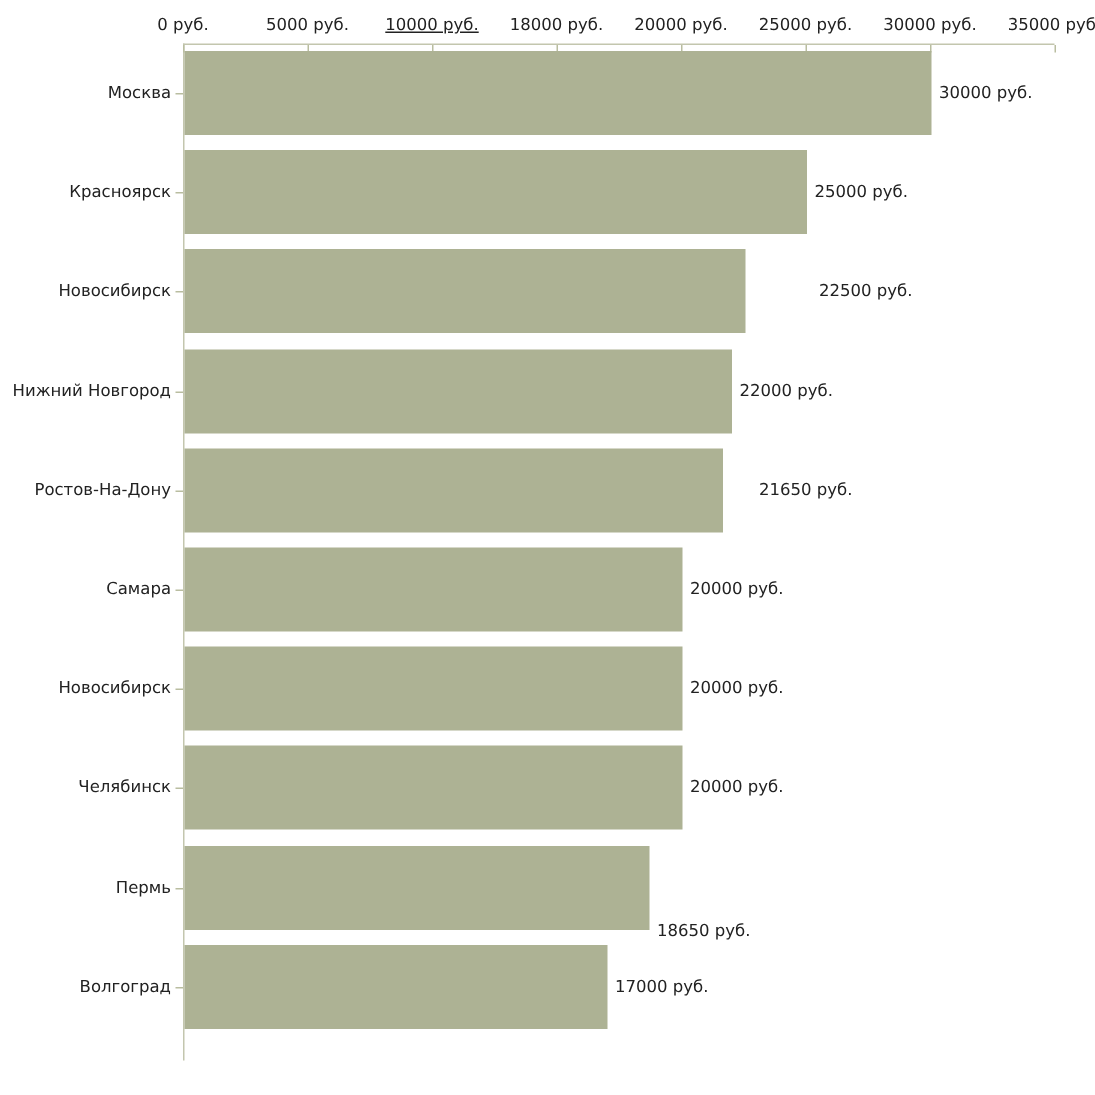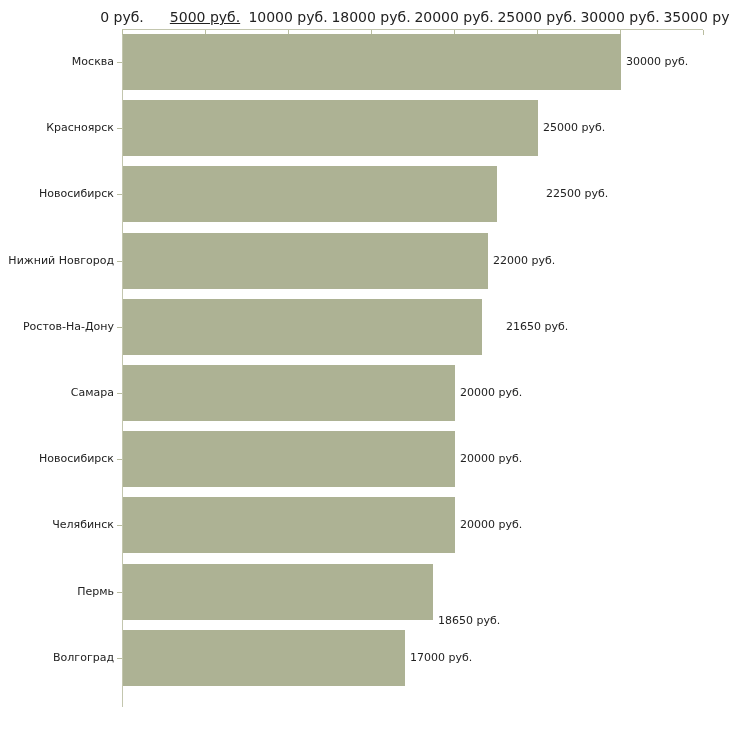--- a/index.html
+++ b/index.html
@@ -40,21 +40,21 @@
   .xtick {
     position: absolute;
     top: 30px;
     width: 1px;
     height: 5px;
     background: #b9bda0;
   }
   .xtick-label {
     position: absolute;
     top: 11px;
-    font-size: 14px;
+    font-size: 11px;
     line-height: 12px;
     color: #222222;
     white-space: nowrap;
     transform: translateX(-50%);
   }
   .ytick {
     position: absolute;
     left: 117px;
     width: 5px;
     height: 1px;
@@ -92,23 +92,23 @@
 </head>
 <body>
 
 <div id="chart-root">
   <div class="axis-top"></div>
   <div class="axis-left"></div>
   <div id="xticks-layer">
       <div class="xtick" style="left: 122px;"></div>
       <div class="xtick-label" style="left: 122px;">0 руб.</div>
       <div class="xtick" style="left: 205px;"></div>
-      <div class="xtick-label" style="left: 205px; text-decoration: underline;">5000 руб.</div>
+      <div class="xtick-label" style="left: 205px;">5000 руб.</div>
       <div class="xtick" style="left: 288px;"></div>
-      <div class="xtick-label" style="left: 288px;">10000 руб.</div>
+      <div class="xtick-label" style="left: 288px; text-decoration: underline;">10000 руб.</div>
       <div class="xtick" style="left: 371px;"></div>
       <div class="xtick-label" style="left: 371px;">18000 руб.</div>
       <div class="xtick" style="left: 454px;"></div>
       <div class="xtick-label" style="left: 454px;">20000 руб.</div>
       <div class="xtick" style="left: 537px;"></div>
       <div class="xtick-label" style="left: 537px;">25000 руб.</div>
       <div class="xtick" style="left: 620px;"></div>
       <div class="xtick-label" style="left: 620px;">30000 руб.</div>
       <div class="xtick" style="left: 703px;"></div>
       <div class="xtick-label" style="left: 703px;">35000 руб.</div>

